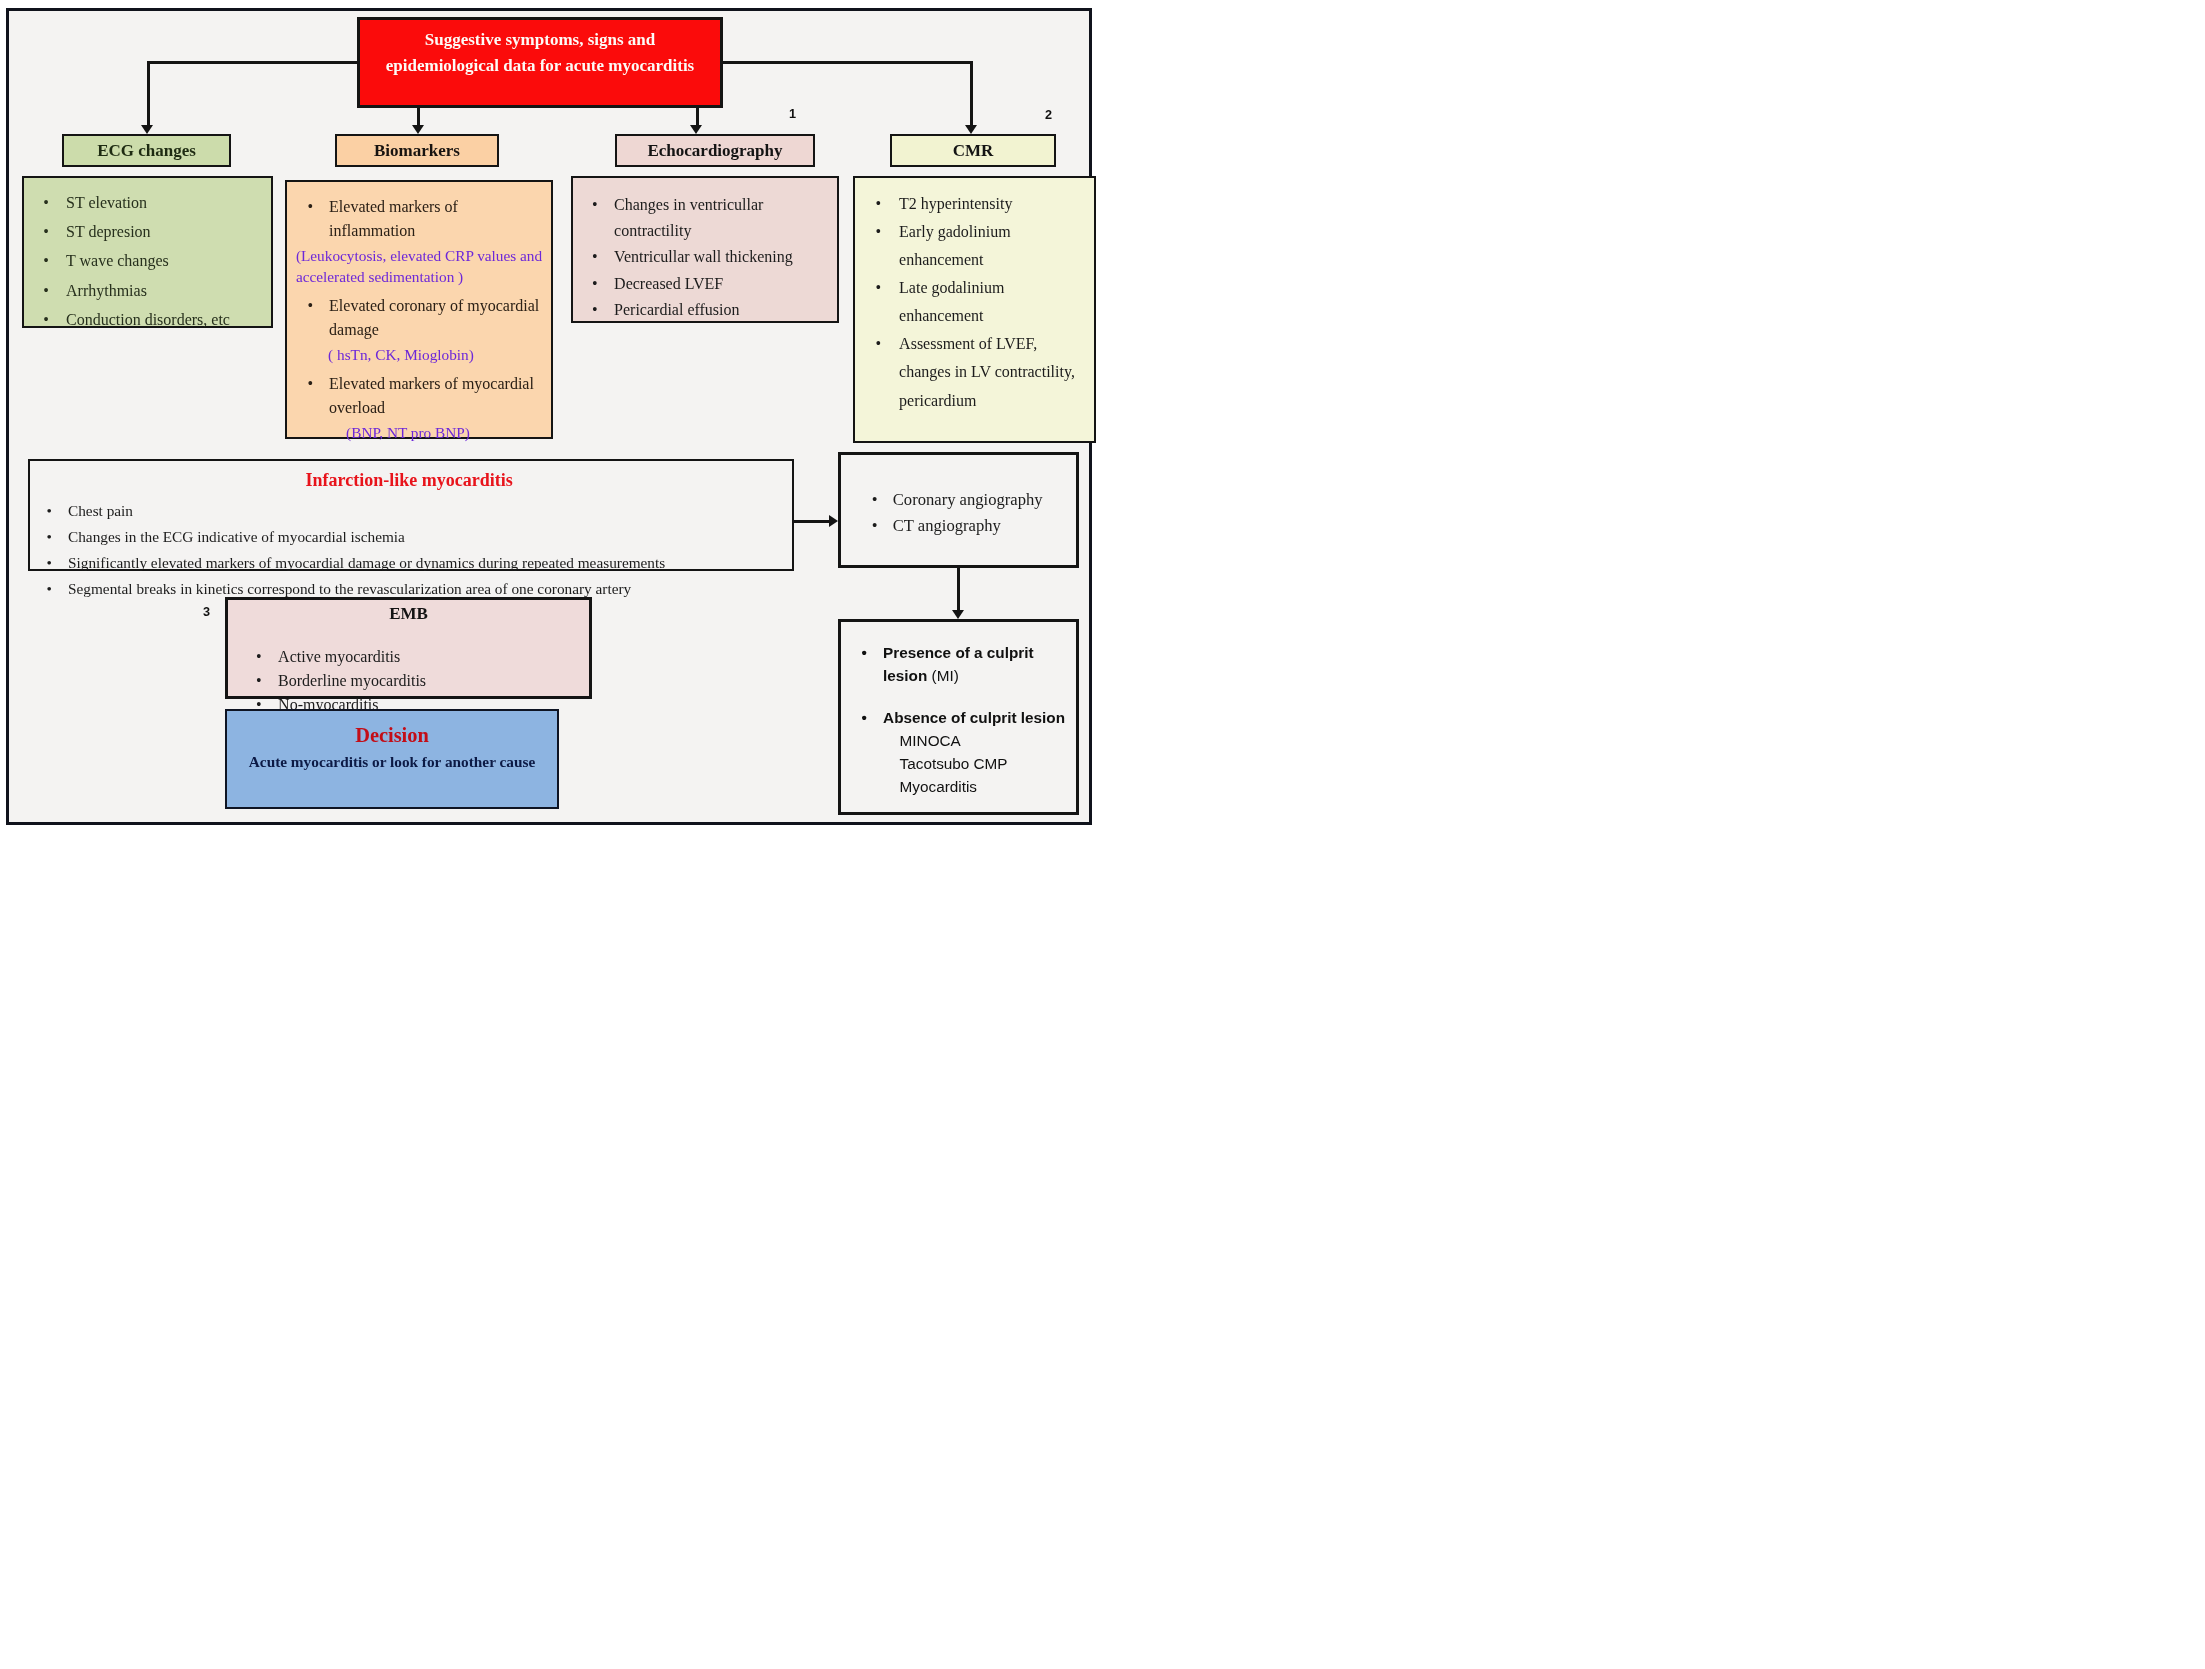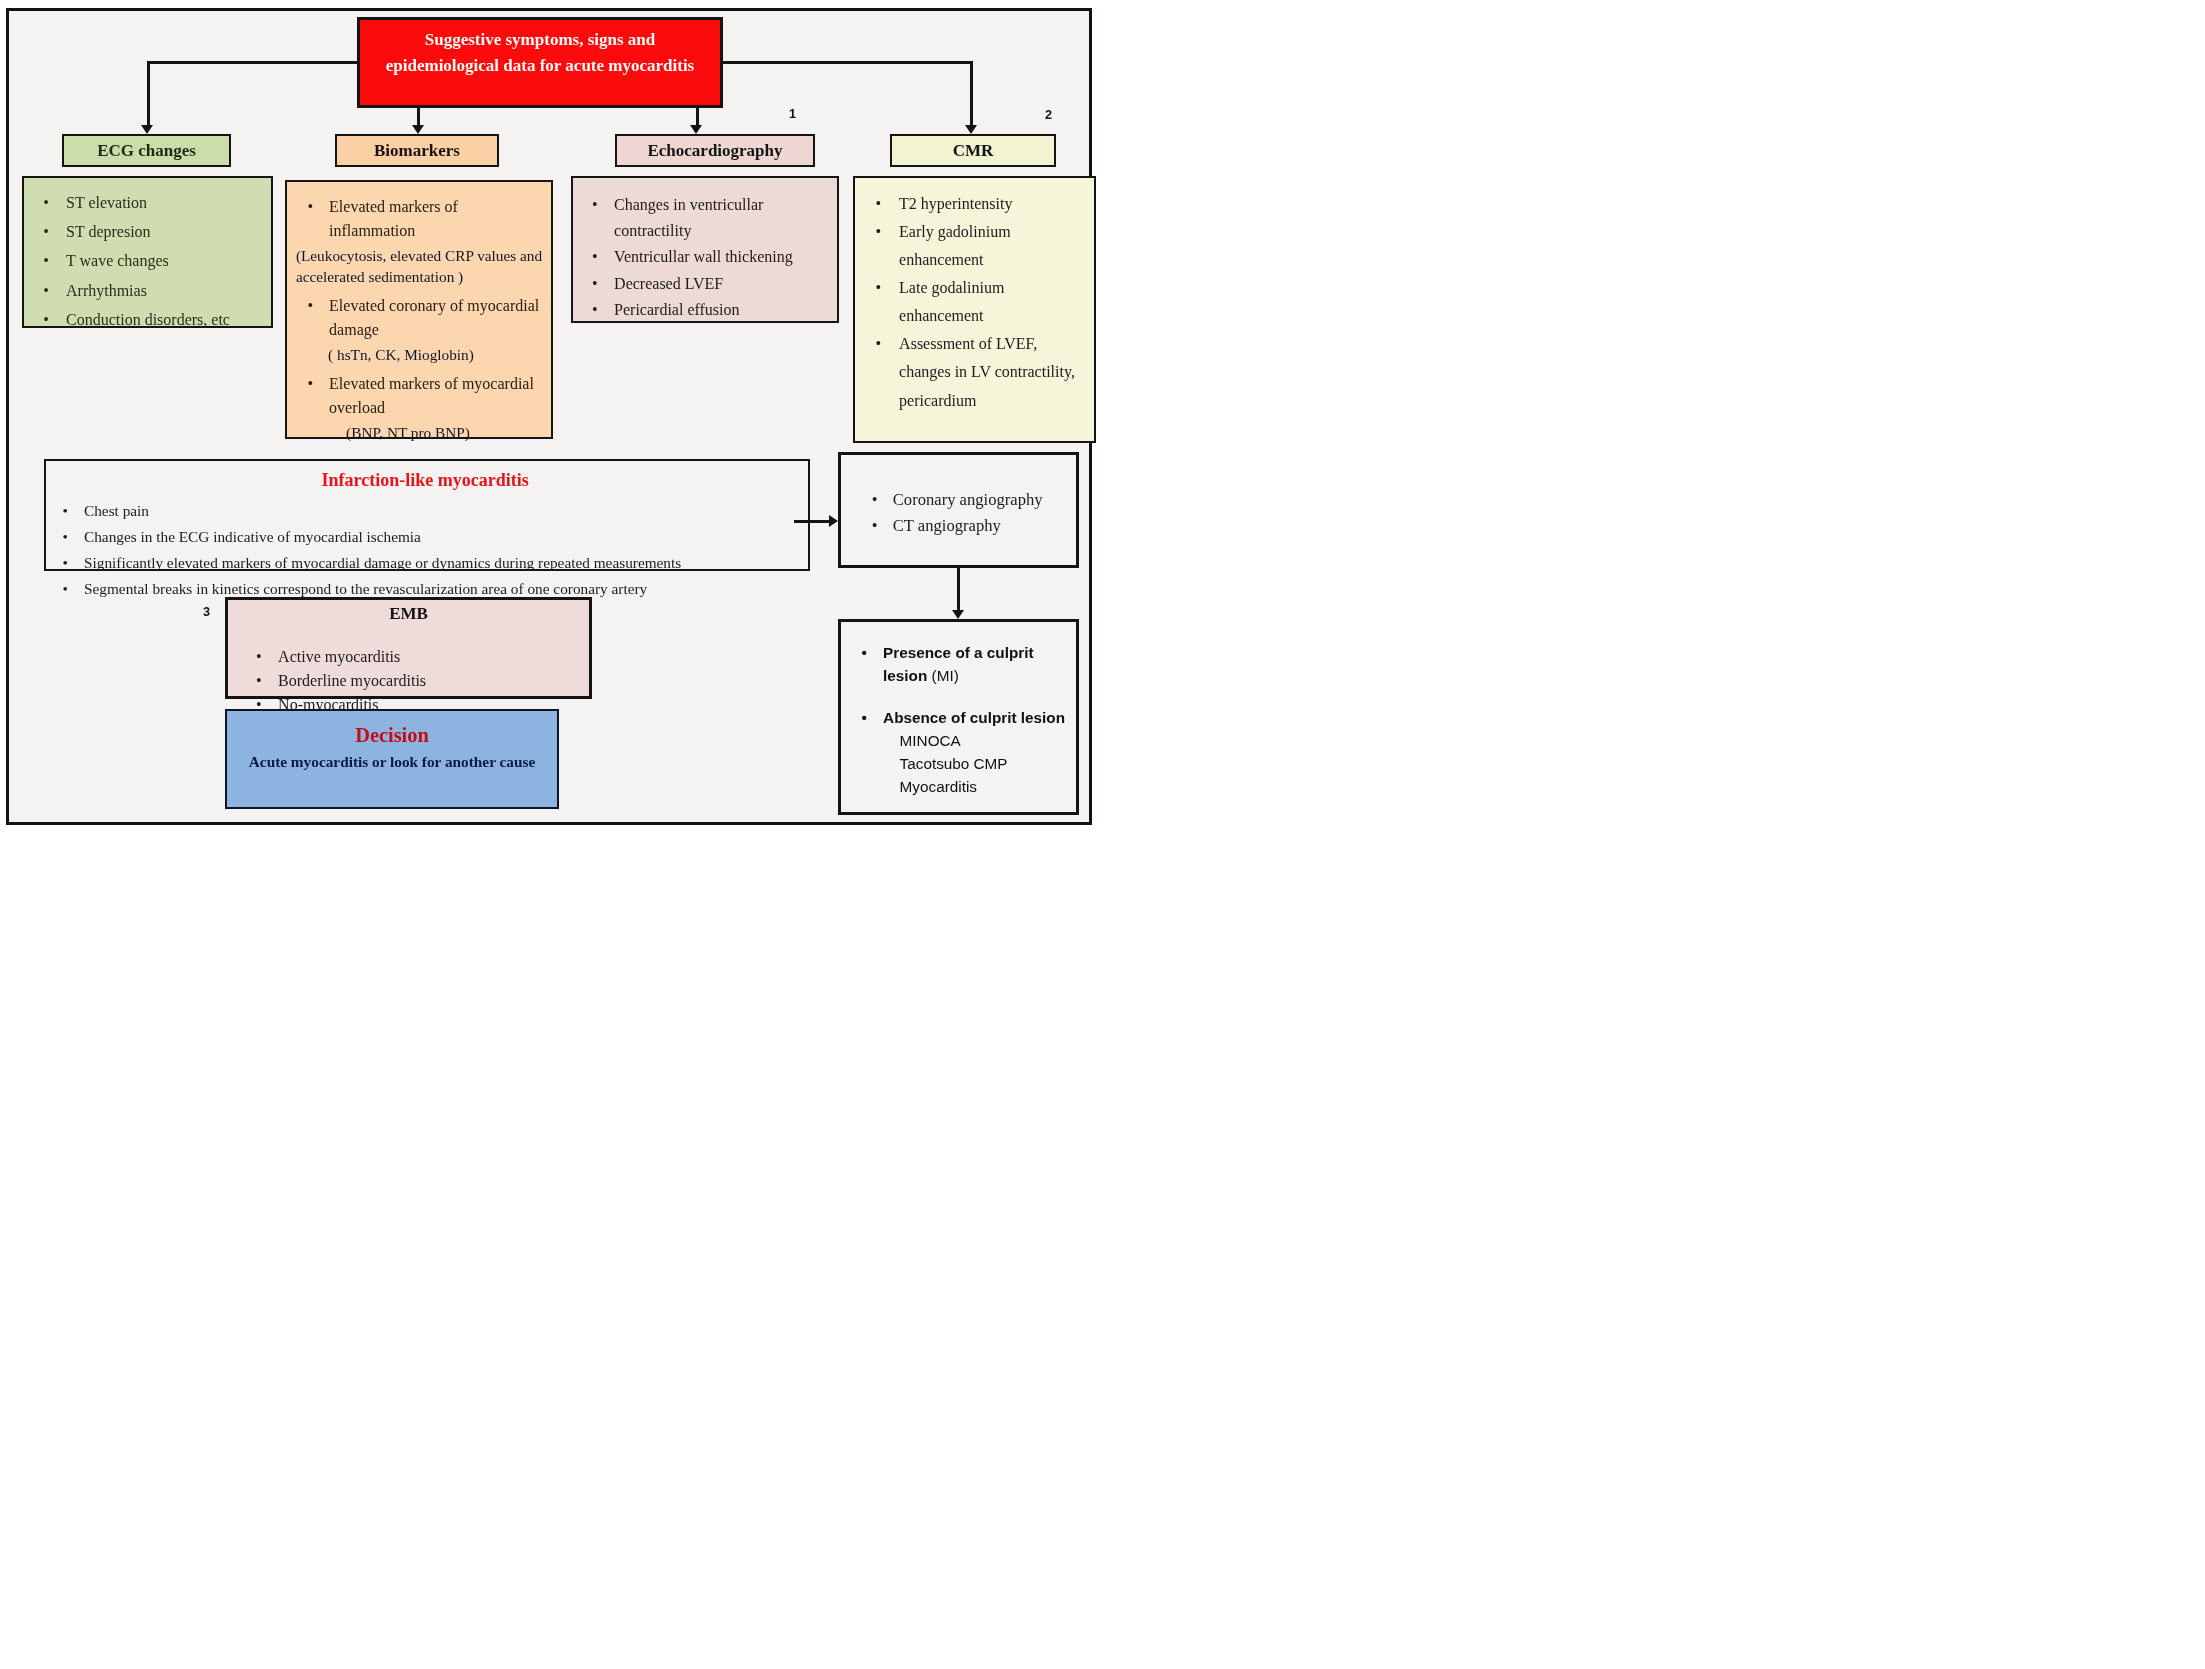--- a/index.html
+++ b/index.html
@@ -35,28 +35,28 @@
           padding:14px 5.1px 0 5.1px;font-size:16px;line-height:1.64;}
   .cmr-c{left:853px;top:176px;width:243px;height:267px;background:#f4f5d9;
          padding:11.5px 3.8px 0 5.1px;font-size:16px;line-height:1.76;}
   
   .row{position:relative;padding-left:36px;}
   .row .dot{position:absolute;left:14px;top:0;}
   .ecg-c .row{padding-left:33px;}
   .ecg-c .row .dot{left:10.2px;}
   .bio-c .row{padding-left:37px;margin-bottom:2.5px;}
   .bio-c .row .dot{left:15.3px;}
-  .bio-c .note{color:#0f172a;font-size:15.3px;line-height:1.38;margin-bottom:6.4px;}
+  .bio-c .note{color:#6d28d9;font-size:15.3px;line-height:1.38;margin-bottom:6.4px;}
   .bio-c .note.lvl0{margin-left:3.8px;}
   .bio-c .note.lvl1{margin-left:36px;}
   .bio-c .note.lvl2{margin-left:54px;}
   .cmr-c .row{padding-left:39px;}
   .cmr-c .row .dot{left:15.3px;}
   
-  .inf{left:44px;top:459px;width:766px;height:112px;background:#f4f3f2;
+  .inf{left:28px;top:459px;width:766px;height:112px;background:#f4f3f2;
        font-size:15.3px;line-height:1.7;padding:3.8px 12.7px 0 9px;}
   .inf .title{text-align:center;color:#e8131b;font-weight:bold;font-size:18px;margin-bottom:2.5px;}
   .inf .row{padding-left:29px;}
   .inf .row .dot{left:7.6px;}
   
   .cor{left:838px;top:452px;width:241px;height:116px;border-width:3.2px;background:#f4f3f2;
        font-size:16.6px;line-height:1.55;padding:32px 3.8px 0 3.8px;}
   .cor .row{padding-left:48px;}
   .cor .row .dot{left:27px;}
   

